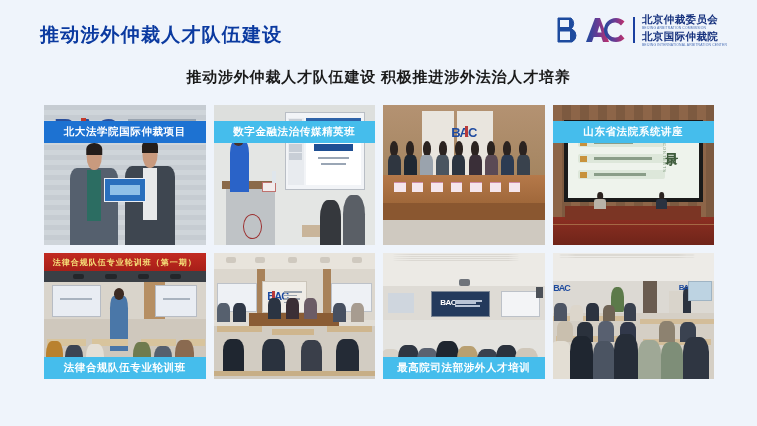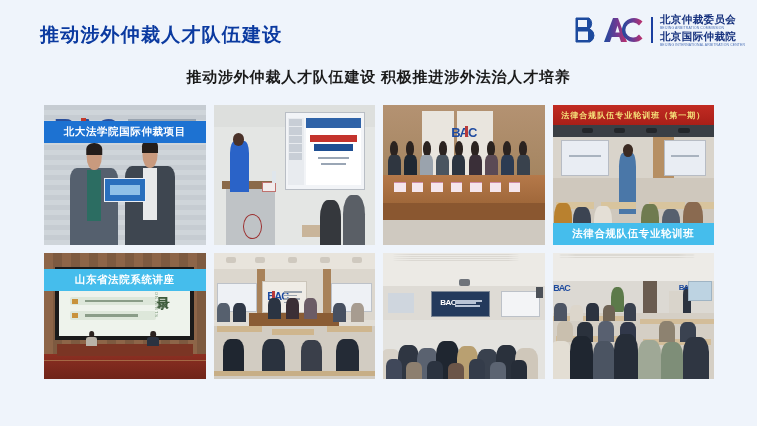--- a/index.html
+++ b/index.html
@@ -10,21 +10,21 @@
     position:relative;
   }
 
   
   .header { position:absolute; left:0; top:0; width:757px; height:60px; }
   .slide-title {
     position:absolute; left:40px; top:22px;
     font-size:19px; font-weight:bold; color:#0b3aa0;
     letter-spacing:1.2px; white-space:nowrap;
   }
-  .logo { position:absolute; right:12px; top:14px; display:flex; align-items:center; height:32px; }
+  .logo { position:absolute; right:30px; top:14px; display:flex; align-items:center; height:32px; }
   .logo-mark { position:relative; width:72px; height:28px; }
   .logo-mark svg { display:block; }
   .logo-divider { width:2px; height:26px; background:#1a3fa0; margin:0 7px 0 5px; }
   .logo-text { display:flex; flex-direction:column; justify-content:center; gap:1px; }
   .logo-cn1, .logo-cn2 {
     font-size:10.5px; font-weight:bold; color:#15307d;
     letter-spacing:0.4px; line-height:11px; white-space:nowrap;
   }
   .logo-en1, .logo-en2 {
     font-size:3.4px; color:#4a6fb5; letter-spacing:0.15px;
@@ -330,20 +330,21 @@
           <div class="podseal"></div>
         <div class="spk"></div>
           <div class="spkh"></div>
         <div class="sign"></div>
           <div class="bottle"></div>
         <div class="desk"></div>
         <div class="aud a1"></div>
           <div class="aud a2"></div>
       </div>
     </div>
+    <div class="caption cap-top c-light">数字金融法治传媒精英班</div>
   </div>
 
   <div class="card">
     <div class="photo">
       <div class="ph p3">
         <div class="bg"></div>
           <div class="panel pn1"></div>
           <div class="panel pn2"></div>
         <div class="bac">BAC</div>
         <div class="bacr"></div>
@@ -388,20 +389,54 @@
           <div class="tfront"></div>
         <div class="nm" style="left:7%;width:7%"></div>
         <div class="nm" style="left:18%;width:7%"></div>
         <div class="nm" style="left:30%;width:7%"></div>
         <div class="nm" style="left:42%;width:7%"></div>
         <div class="nm" style="left:54%;width:7%"></div>
         <div class="nm" style="left:66%;width:7%"></div>
         <div class="nm" style="left:78%;width:7%"></div>
       </div>
     </div>
+  </div>
+
+  <div class="card">
+    <div class="photo">
+      <div class="ph p4">
+        <div class="wood"></div>
+        <div class="frame">
+          <div class="scr">
+            <div class="ln" style="top:18%"></div>
+              <div class="ico" style="top:21%"></div>
+              <div class="txt" style="top:23%;width:30%"></div>
+            <div class="ln" style="top:40%"></div>
+              <div class="ico" style="top:43%"></div>
+              <div class="txt" style="top:45%;width:44%"></div>
+            <div class="ln" style="top:62%"></div>
+              <div class="ico" style="top:65%"></div>
+              <div class="txt" style="top:67%;width:40%"></div>
+            <div class="ml">目录</div>
+            <div class="mls">CONTENTS</div>
+          </div>
+        </div>
+        <div class="stage"></div>
+        <div class="desk2"></div>
+        <div class="sp" style="left:26%;width:7%">
+            <div class="h"></div>
+            <div class="b" style="background:#b9b3a8"></div>
+          </div>
+        <div class="sp" style="left:64%;width:7%">
+            <div class="h"></div>
+            <div class="b" style="background:#2a3240"></div>
+          </div>
+      </div>
+    </div>
+    <div class="caption cap-top c-light">山东省法院系统讲座</div>
   </div>
 
   <div class="card">
     <div class="photo">
       <div class="ph p5">
         <div class="banner">
             <span>法律合规队伍专业轮训班（第一期）</span>
           </div>
         <div class="ceil">
             <i style="left:18%"></i>
@@ -436,54 +471,20 @@
         <div class="pp" style="left:18%;width:13%;height:16%;background:#2b3340"></div>
         <div class="pp" style="left:44%;width:13%;height:15%;background:#48505c"></div>
         <div class="pp" style="left:74%;width:13%;height:16%;background:#33394a"></div>
       </div>
     </div>
     <div class="caption cap-bottom c-light">法律合规队伍专业轮训班</div>
   </div>
 
   <div class="card">
     <div class="photo">
-      <div class="ph p4">
-        <div class="wood"></div>
-        <div class="frame">
-          <div class="scr">
-            <div class="ln" style="top:18%"></div>
-              <div class="ico" style="top:21%"></div>
-              <div class="txt" style="top:23%;width:30%"></div>
-            <div class="ln" style="top:40%"></div>
-              <div class="ico" style="top:43%"></div>
-              <div class="txt" style="top:45%;width:44%"></div>
-            <div class="ln" style="top:62%"></div>
-              <div class="ico" style="top:65%"></div>
-              <div class="txt" style="top:67%;width:40%"></div>
-            <div class="ml">目录</div>
-            <div class="mls">CONTENTS</div>
-          </div>
-        </div>
-        <div class="stage"></div>
-        <div class="desk2"></div>
-        <div class="sp" style="left:26%;width:7%">
-            <div class="h"></div>
-            <div class="b" style="background:#b9b3a8"></div>
-          </div>
-        <div class="sp" style="left:64%;width:7%">
-            <div class="h"></div>
-            <div class="b" style="background:#2a3240"></div>
-          </div>
-      </div>
-    </div>
-    <div class="caption cap-top c-light">山东省法院系统讲座</div>
-  </div>
-
-  <div class="card">
-    <div class="photo">
       <div class="ph p6">
         <div class="ceil">
             <i style="left:8%"></i>
             <i style="left:26%"></i>
             <i style="left:46%"></i>
             <i style="left:66%"></i>
             <i style="left:86%"></i>
           </div>
         <div class="wall"></div>
         <div class="wd" style="left:27%"></div>
@@ -553,20 +554,21 @@
           <div class="pp" style="left:2%;width:10%;height:30%;background:#40485a"></div>
           <div class="pp" style="left:14%;width:10%;height:26%;background:#8d7f6f"></div>
           <div class="pp" style="left:27%;width:10%;height:28%;background:#2b3340"></div>
           <div class="pp" style="left:40%;width:10%;height:24%;background:#6b5548"></div>
           <div class="pp" style="left:53%;width:10%;height:30%;background:#343c4a"></div>
           <div class="pp" style="left:66%;width:10%;height:26%;background:#5c6472"></div>
           <div class="pp" style="left:79%;width:10%;height:29%;background:#262d38"></div>
         </div>
       </div>
     </div>
+    <div class="caption cap-bottom c-light">最高院司法部涉外人才培训</div>
   </div>
 
   <div class="card">
     <div class="photo">
       <div class="ph p8">
         <div class="ceil">
           <div class="arc" style="top:2%"></div>
             <div class="arc" style="top:8%"></div>
           <div class="arc" style="top:14%"></div>
         </div>

